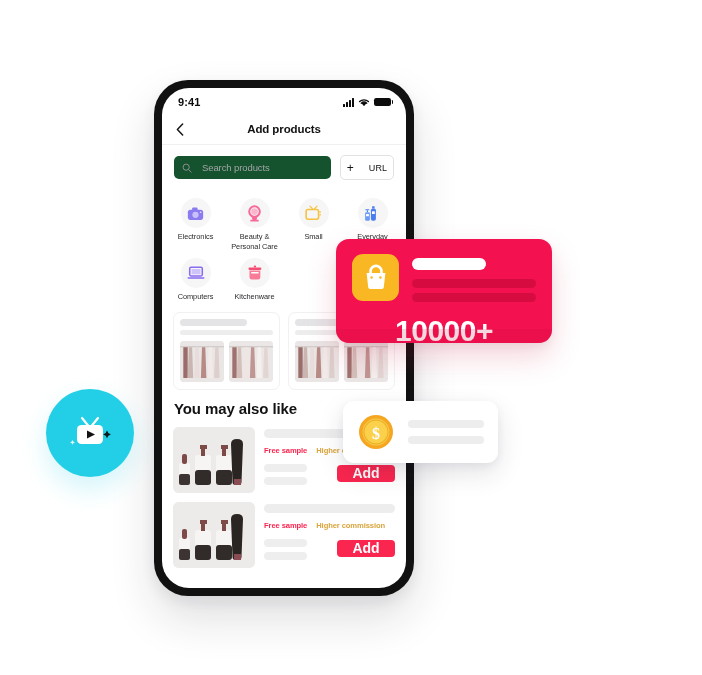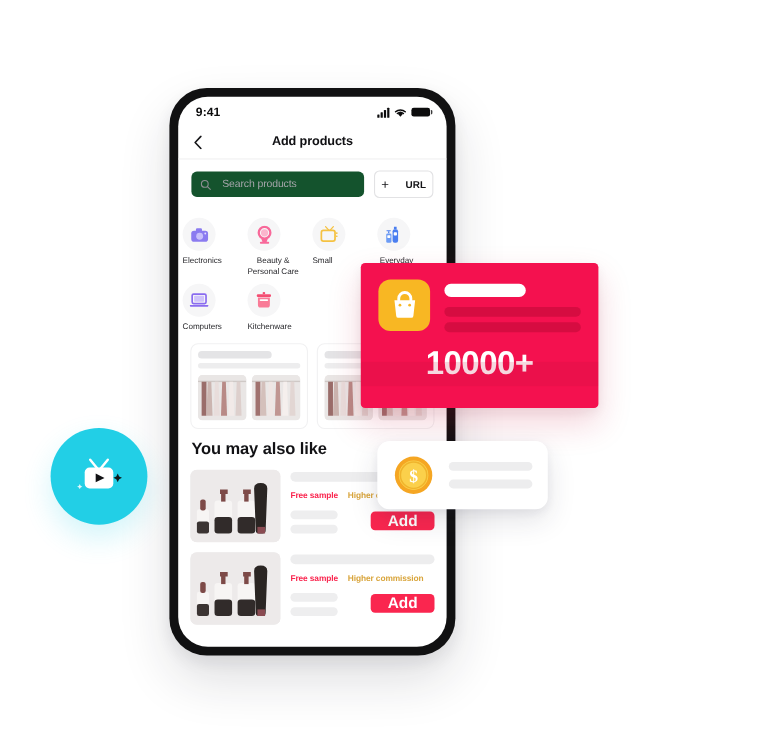--- a/index.html
+++ b/index.html
@@ -129,33 +129,33 @@
     border: 1px solid #e2e2e4;
     border-radius: 5px;
     display: flex;
     align-items: center;
     justify-content: center;
     gap: 3px;
     background: #fff;
     cursor: pointer;
   }
   .url-plus { font-size: 12px; color: #131316; line-height: 1; font-weight: 400; }
-  .url-label { font-size: 9px; font-weight: 700; color: #131316; letter-spacing: 0.1px; margin-left: 12px; }
+  .url-label { font-size: 9px; font-weight: 400; color: #131316; letter-spacing: 0.1px; margin-left: 12px; }
 
   
   .cats {
     padding: 6px 4px 2px 4px;
     display: flex;
     flex-wrap: wrap;
   }
   .cat {
     width: 25%;
     display: flex;
     flex-direction: column;
-    align-items: flex-start;
+    align-items: center;
     padding-top: 5px;
     padding-bottom: 2px;
     cursor: pointer;
   }
   .cat-ico {
     width: 30px; height: 30px;
     border-radius: 50%;
     background: #f6f6f7;
     display: flex; align-items: center; justify-content: center;
     margin-bottom: 4px;
@@ -245,26 +245,26 @@
     font-size: 14px;
     font-weight: 700;
     flex: none;
     cursor: pointer;
     margin-top: 1px;
   }
 
   
   .pink-card {
     position: absolute;
-    left: 328px;
+    left: 336px;
     top: 239px;
     width: 216px;
-    height: 132px;
+    height: 104px;
     background: #f4114f;
-    border-radius: 4px;
+    border-radius: 13px;
     z-index: 40;
     box-shadow: 0 14px 30px rgba(200,20,60,0.18), 0 4px 10px rgba(0,0,0,0.05);
     overflow: hidden;
   }
   .pc-top { display: flex; padding: 15px 16px 0 16px; gap: 13px; }
   .pc-ico {
     width: 47px; height: 47px;
     background: #f8b723;
     border-radius: 11px;
     flex: none;

